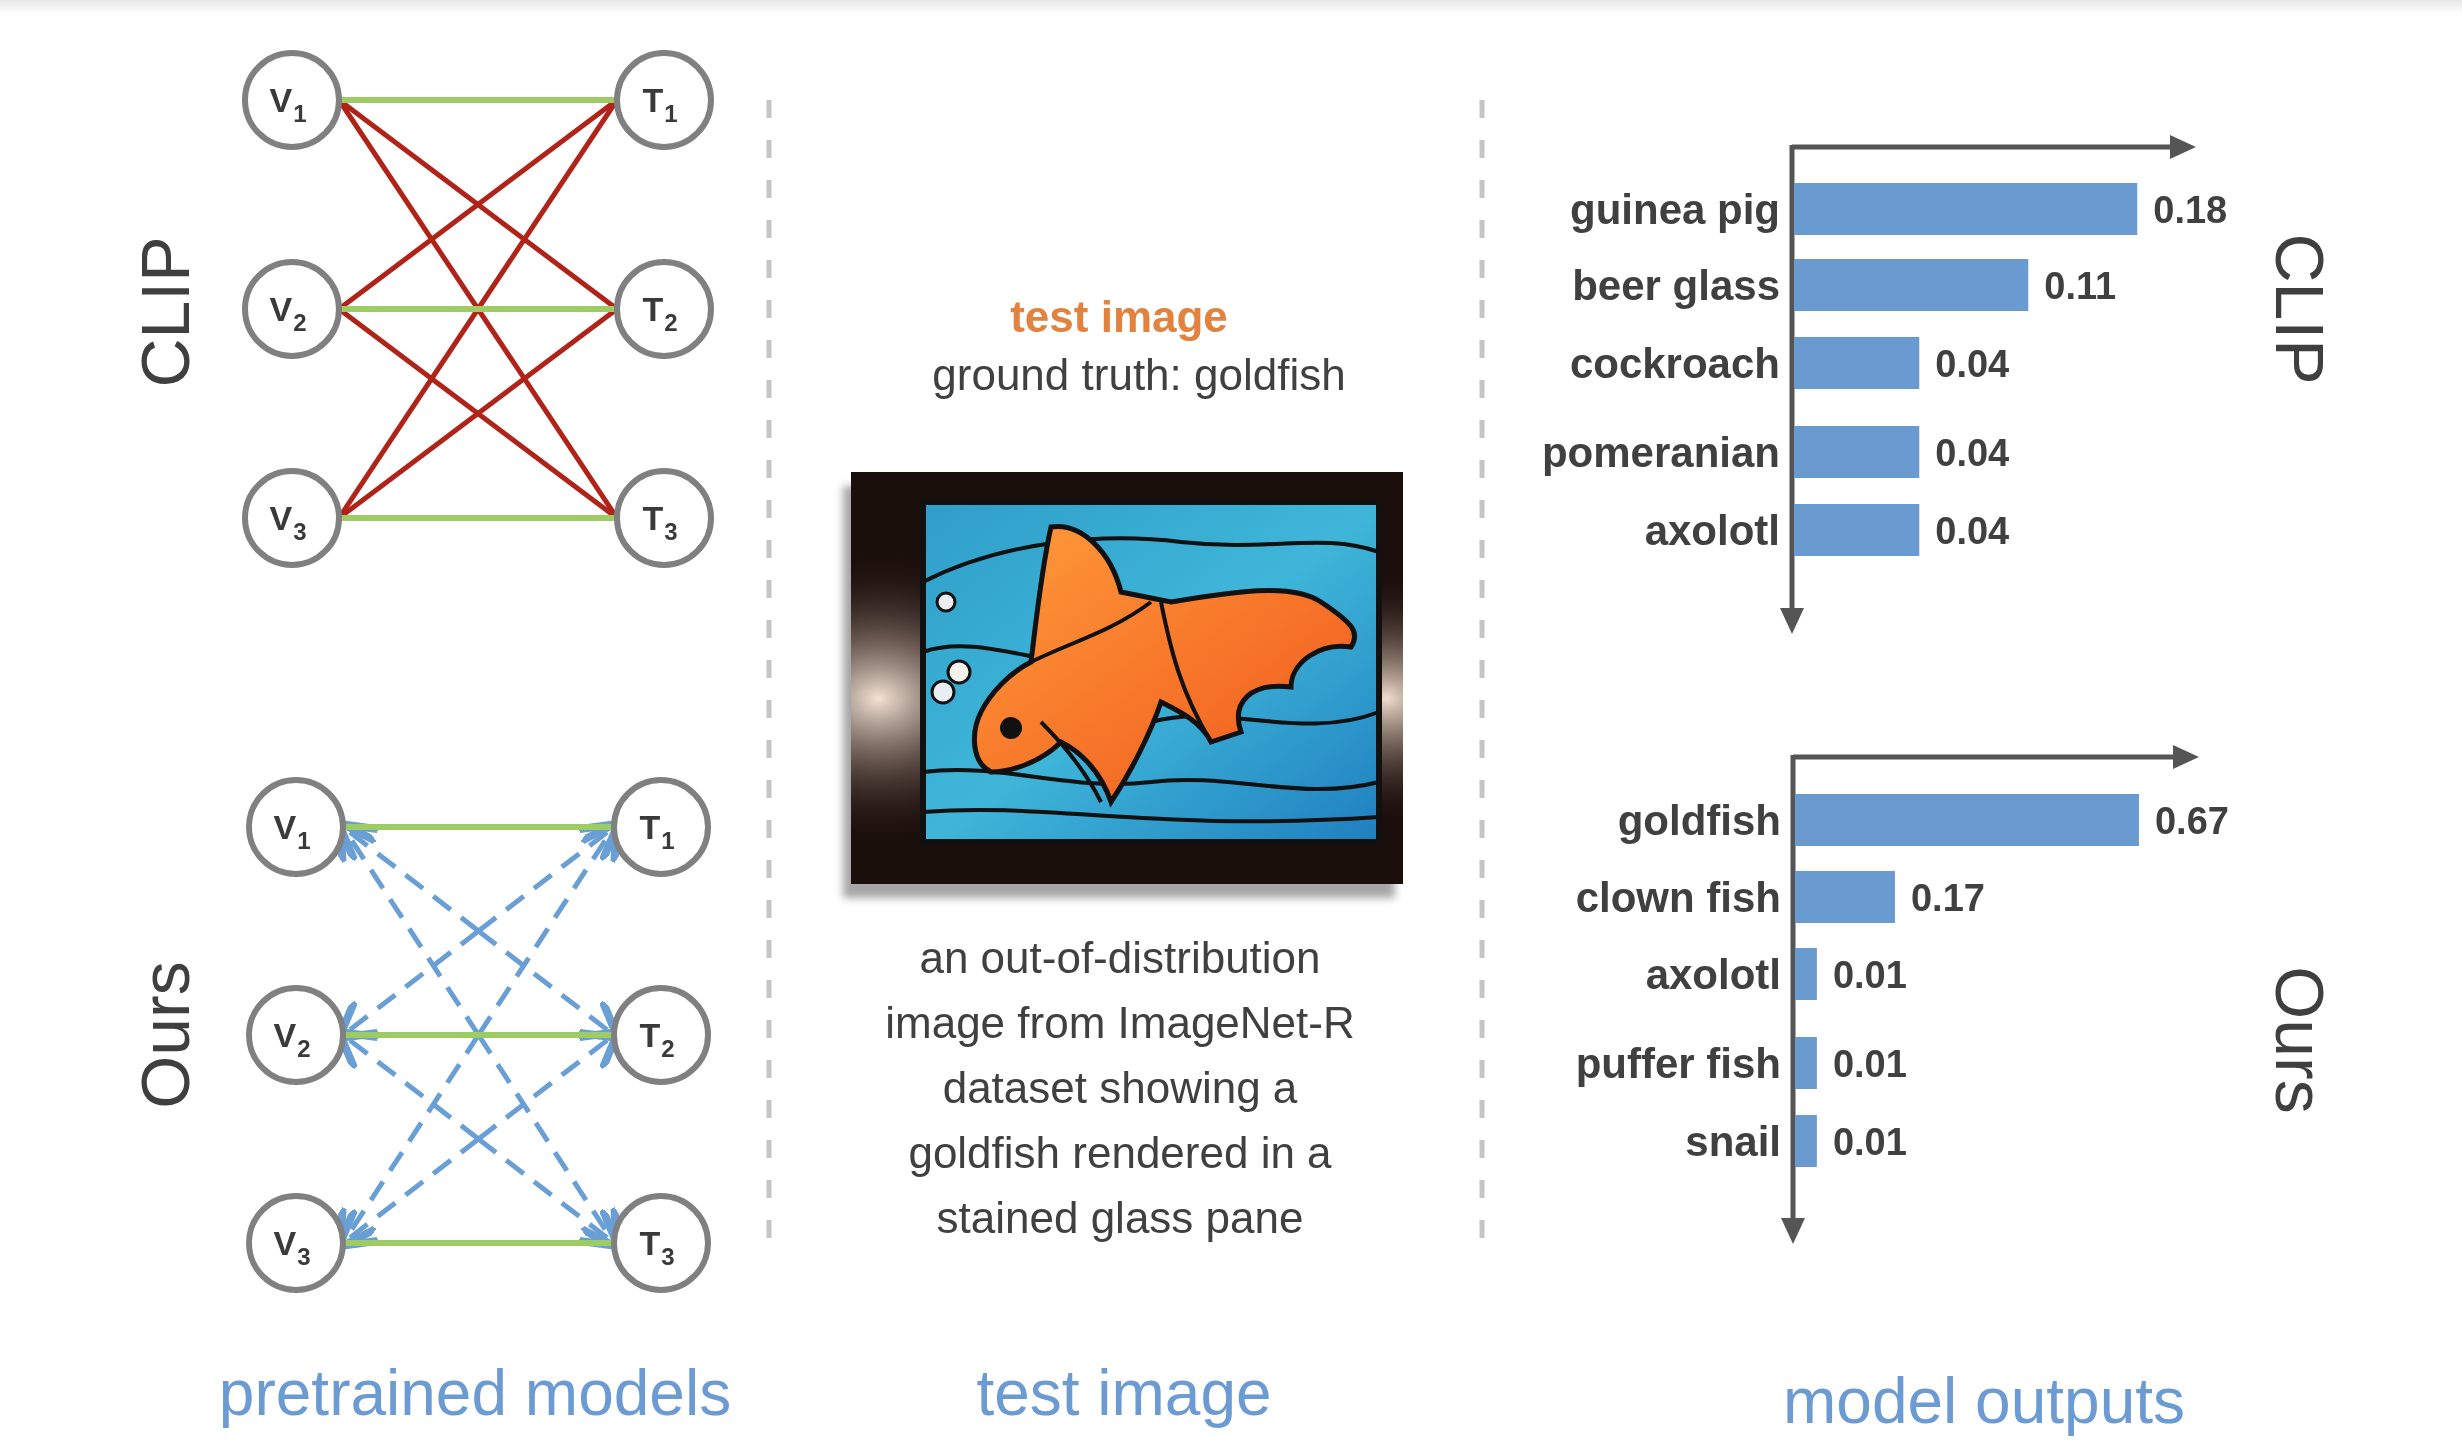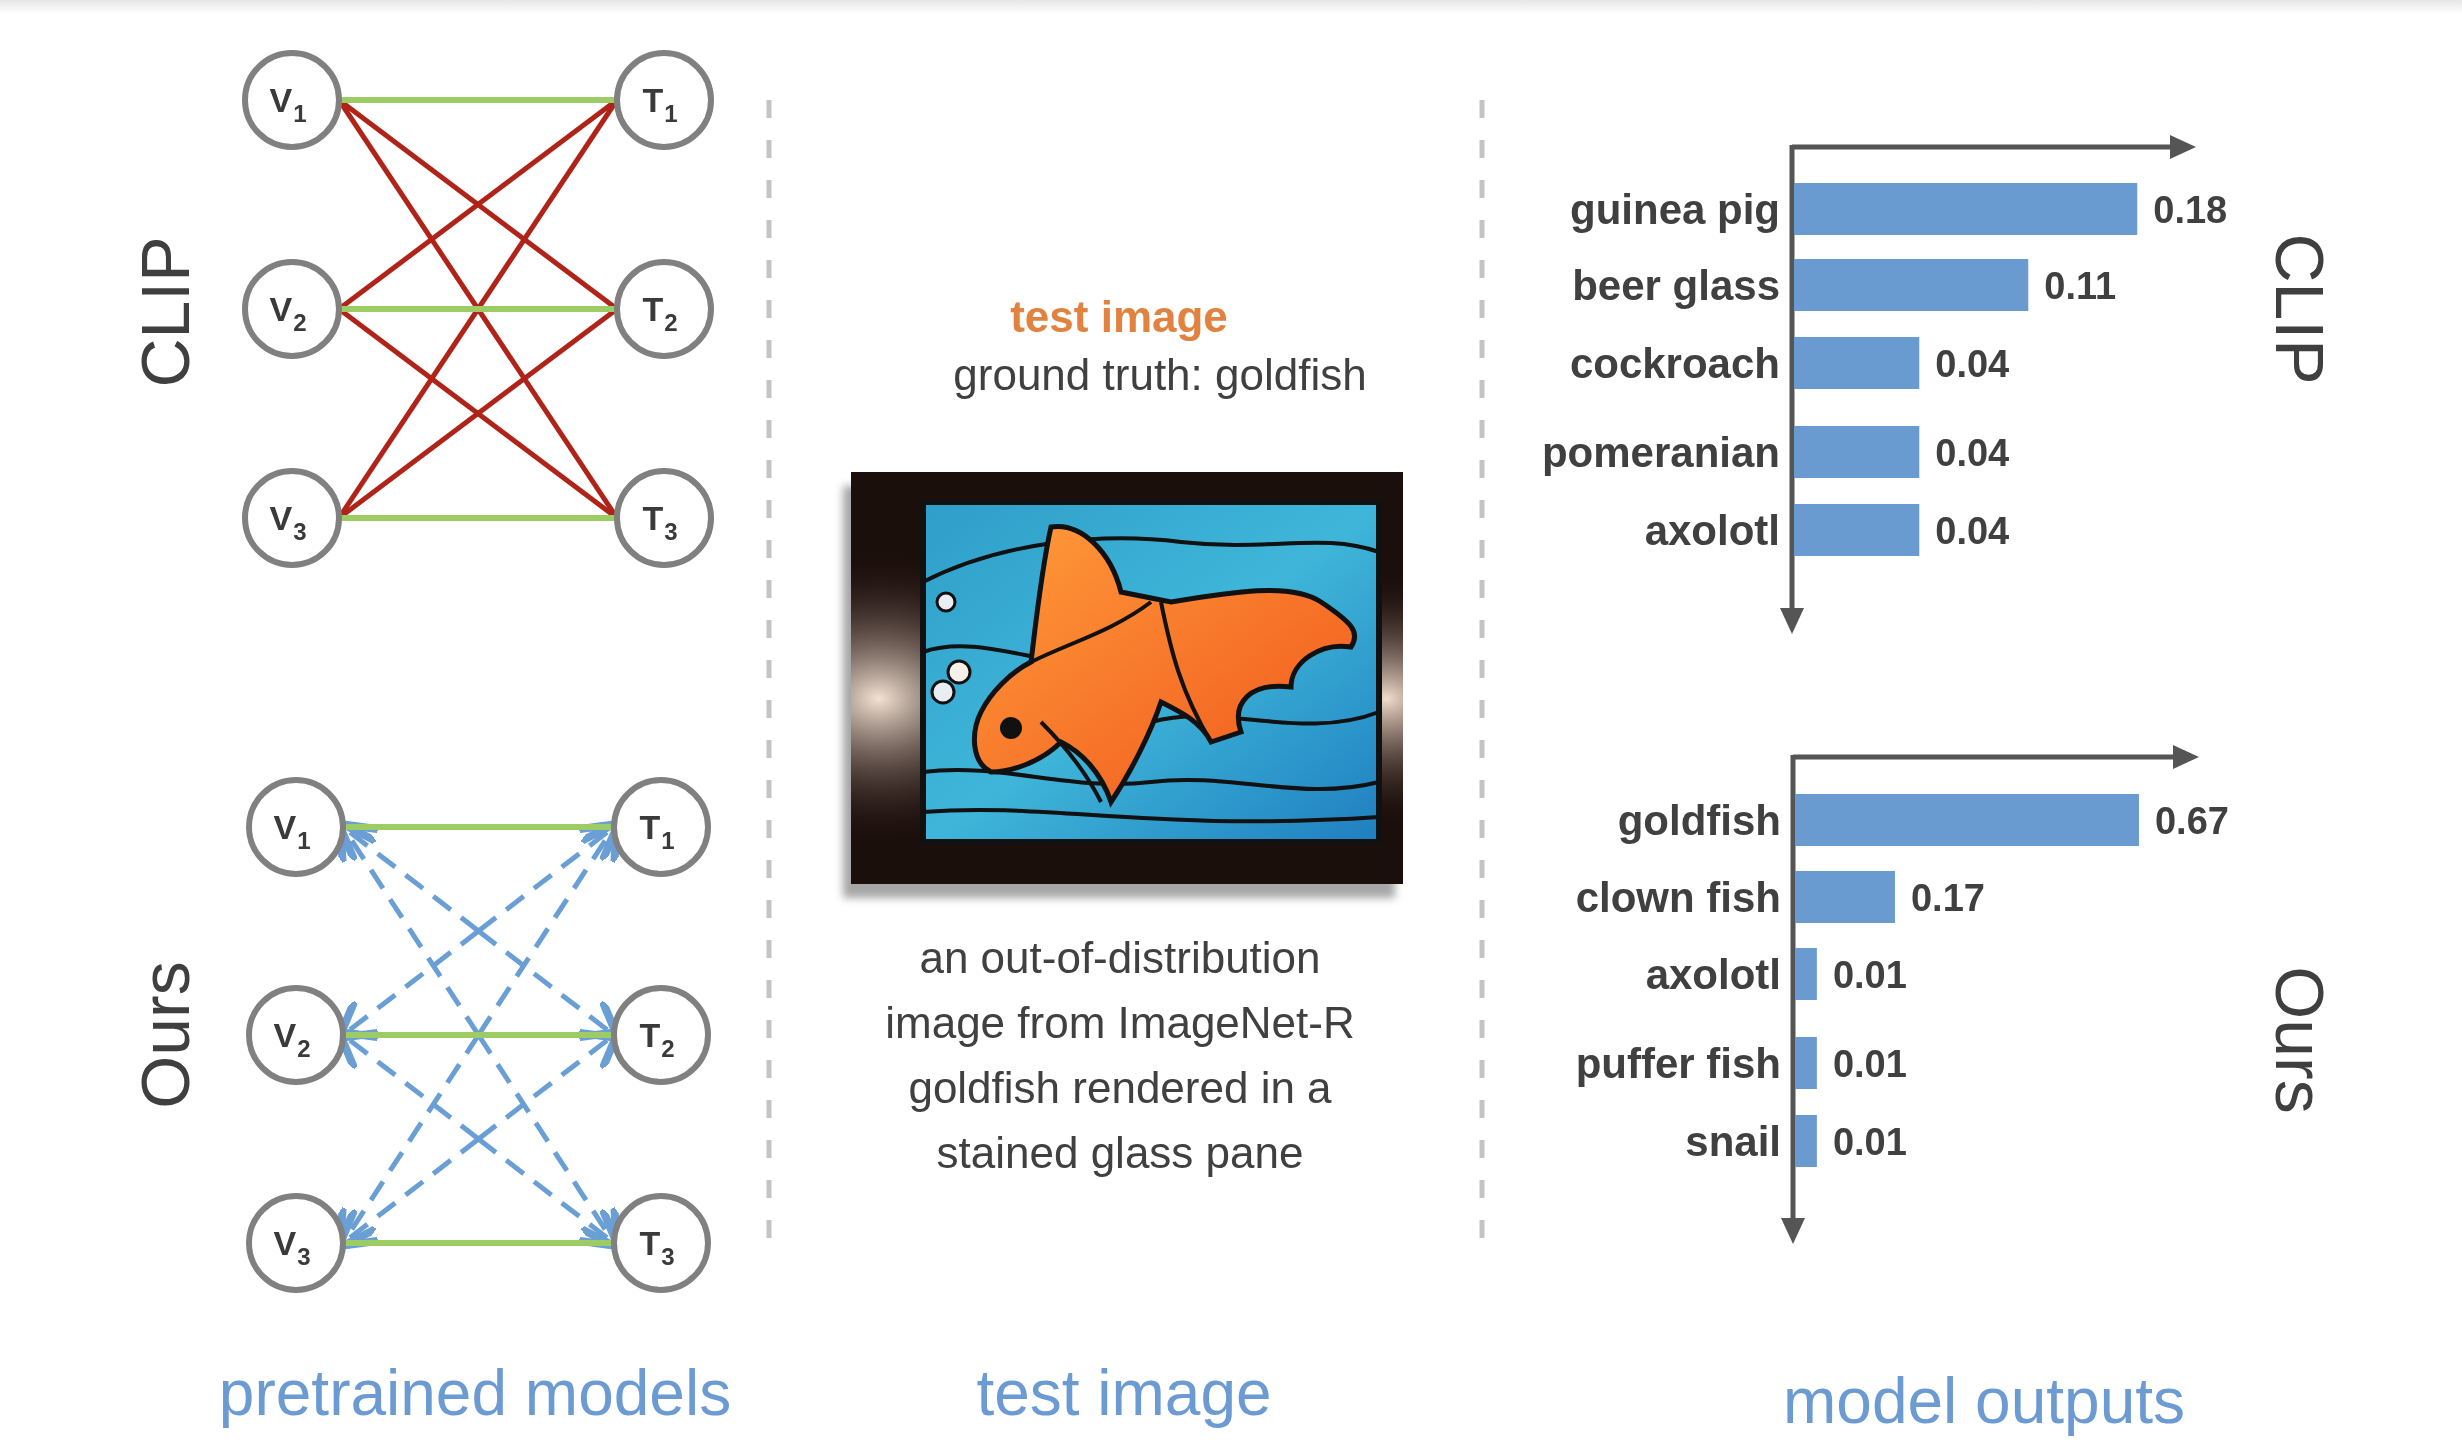--- a/index.html
+++ b/index.html
@@ -21,21 +21,21 @@
   .val-label { font-family: "Liberation Sans", sans-serif; font-weight: bold; fill: #404040; }
   .section-label {
     position: absolute; color: #6b9bd2; font-size: 64px; white-space: nowrap;
     font-family: "Liberation Sans", sans-serif; transform: translateX(-50%); margin-top: 24px;
   }
   .center-text {
     position: absolute; white-space: nowrap; transform: translateX(-50%);
     font-family: "Liberation Sans", sans-serif; text-align: center;
   }
   #test-title { color: #e2823f; font-weight: bold; font-size: 44px; left: 1119px; top: 292px; }
-  #ground-truth { color: #404040; font-size: 44px; left: 1139px; top: 350px; margin-left: 21px; }
+  #ground-truth { color: #404040; font-size: 44px; left: 1139px; top: 350px; }
   #description {
     position: absolute; left: 1120px; top: 925px; transform: translateX(-50%);
     width: 560px; text-align: center; color: #404040;
     font-family: "Liberation Sans", sans-serif; font-size: 44px; line-height: 65px;
   }
   #description div { white-space: nowrap; }
   #photo {
     position: absolute; left: 851px; top: 472px; width: 552px; height: 412px;
     box-shadow: -8px 14px 8px rgba(0,0,0,0.35);
     overflow: hidden; background: #1b0f0c;
@@ -224,20 +224,21 @@
       <circle cx="160" cy="256" r="11" fill="#111"></circle>
       <circle cx="95" cy="130" r="9" fill="#e9eef2" stroke="#111" stroke-width="3"></circle>
       <circle cx="108" cy="200" r="11" fill="#f4f1ea" stroke="#111" stroke-width="3"></circle>
       <circle cx="92" cy="220" r="11" fill="#e9eef2" stroke="#111" stroke-width="3"></circle>
     </svg>
   </div>
 
   <div id="description">
     <div>an out-of-distribution</div>
     <div>image from ImageNet-R</div>
+    <div>dataset showing a</div>
     <div>goldfish rendered in a</div>
     <div>stained glass pane</div>
   </div>
 
   <div class="section-label" style="left:475px; top:1332px;">pretrained models</div>
   <div class="section-label" style="left:1124px; top:1332px;">test image</div>
   <div class="section-label" style="left:1984px; top:1340px;">model outputs</div>
 </div>
 
 </body></html>

